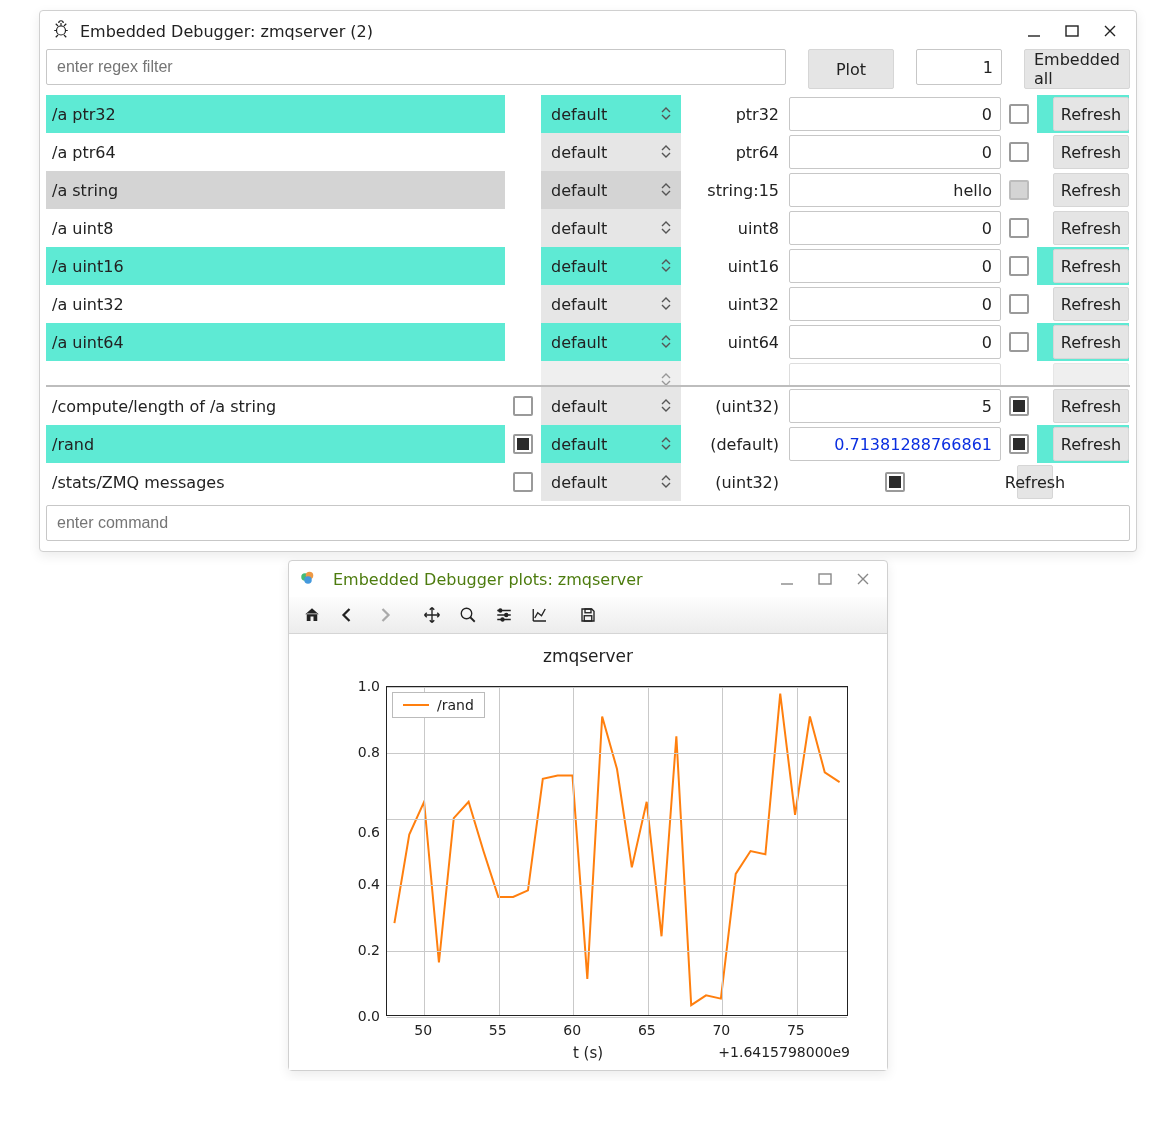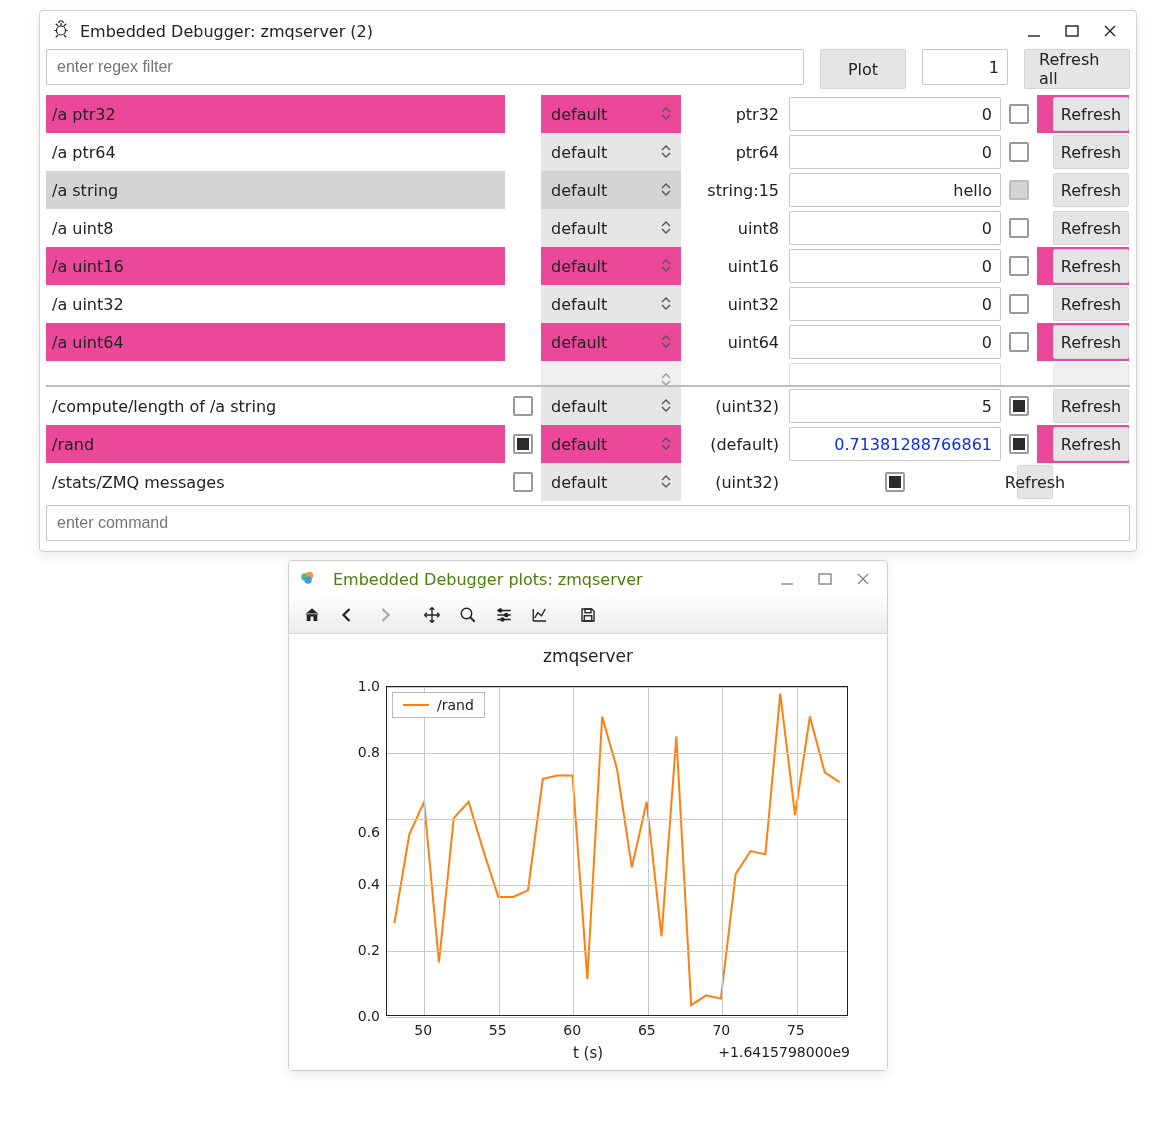--- a/index.html
+++ b/index.html
@@ -18,21 +18,21 @@
       display: flex; align-items: center; gap: 10px;
       padding: 8px 12px 6px 12px;
       font-size: 16px;
     }
     .titlebar-spacer { flex: 1; }
     .titlebar svg, .wc { width: 18px; height: 18px; }
     .wc { display: inline-flex; align-items: center; justify-content: center; width: 28px; height: 24px; }
     .wc svg { width: 14px; height: 14px; stroke: #222; stroke-width: 1.4; fill: none; }
 
     .top-row {
-      display: flex; gap: 16px; align-items: stretch;
+      display: flex; gap: 22px; align-items: stretch;
       padding: 0 6px 6px 6px;
     }
     .filter-input {
       flex: 1; height: 36px; padding: 0 10px;
       border: 1px solid #c7c7c7; border-radius: 2px; background: #fff;
       color: #888; font-size: 16px;
     }
     .btn {
       display: inline-flex; align-items: center; justify-content: center;
       height: 40px; padding: 0 14px; background: #e5e5e5;
@@ -51,21 +51,21 @@
     .grid-scroll { max-height: 302px; overflow: hidden; border-bottom: 2px solid #bdbdbd; }
     .row {
       display: grid;
       grid-template-columns: 459px 36px 140px 108px 212px 36px 92px;
       gap: 0;
       align-items: stretch;
       height: 38px;
     }
     .row > * { display: flex; align-items: center; }
     .row .name { padding-left: 6px; font-size: 16px; background: transparent; }
-    .row.alt .name, .row.alt .fmt, .row.alt .btn-cell { background: #ec4899; }
+    .row.alt .name, .row.alt .fmt, .row.alt .btn-cell { background: #5eead4; }
     .row.sel .name, .row.sel .fmt { background: #d4d4d4; }
     .chk-cell { justify-content: center; }
     .chk {
       width: 20px; height: 20px; border: 2px solid #9a9a9a; background: #fff; border-radius: 2px;
       display: inline-flex; align-items: center; justify-content: center;
     }
     .chk.black::after { content: ""; width: 12px; height: 12px; background: #2b2b2b; }
     .fmt {
       background: #e6e6e6; padding-left: 10px; font-size: 16px;
       position: relative; justify-content: space-between; padding-right: 8px;
@@ -168,21 +168,21 @@
           <svg viewBox="0 0 14 14">
             <path d="M2 2l10 10M12 2L2 12"></path>
           </svg>
         </span>
     </div>
 
     <div class="top-row">
       <input class="filter-input" placeholder="enter regex filter" style="">
       <span class="btn btn-plot">Plot</span>
       <span class="num-spin">1</span>
-      <span class="btn btn-refresh-all">Refresh all</span>
+      <span class="btn btn-refresh-all">Embedded all</span>
     </div>
 
     <div class="grid">
       <div class="grid-scroll" id="grid-top">
           <div class="row alt ">
     <span class="name">/a ptr32</span>
     <span></span>
     <span class="fmt">
               <span>default</span>
               <span class="updn">

